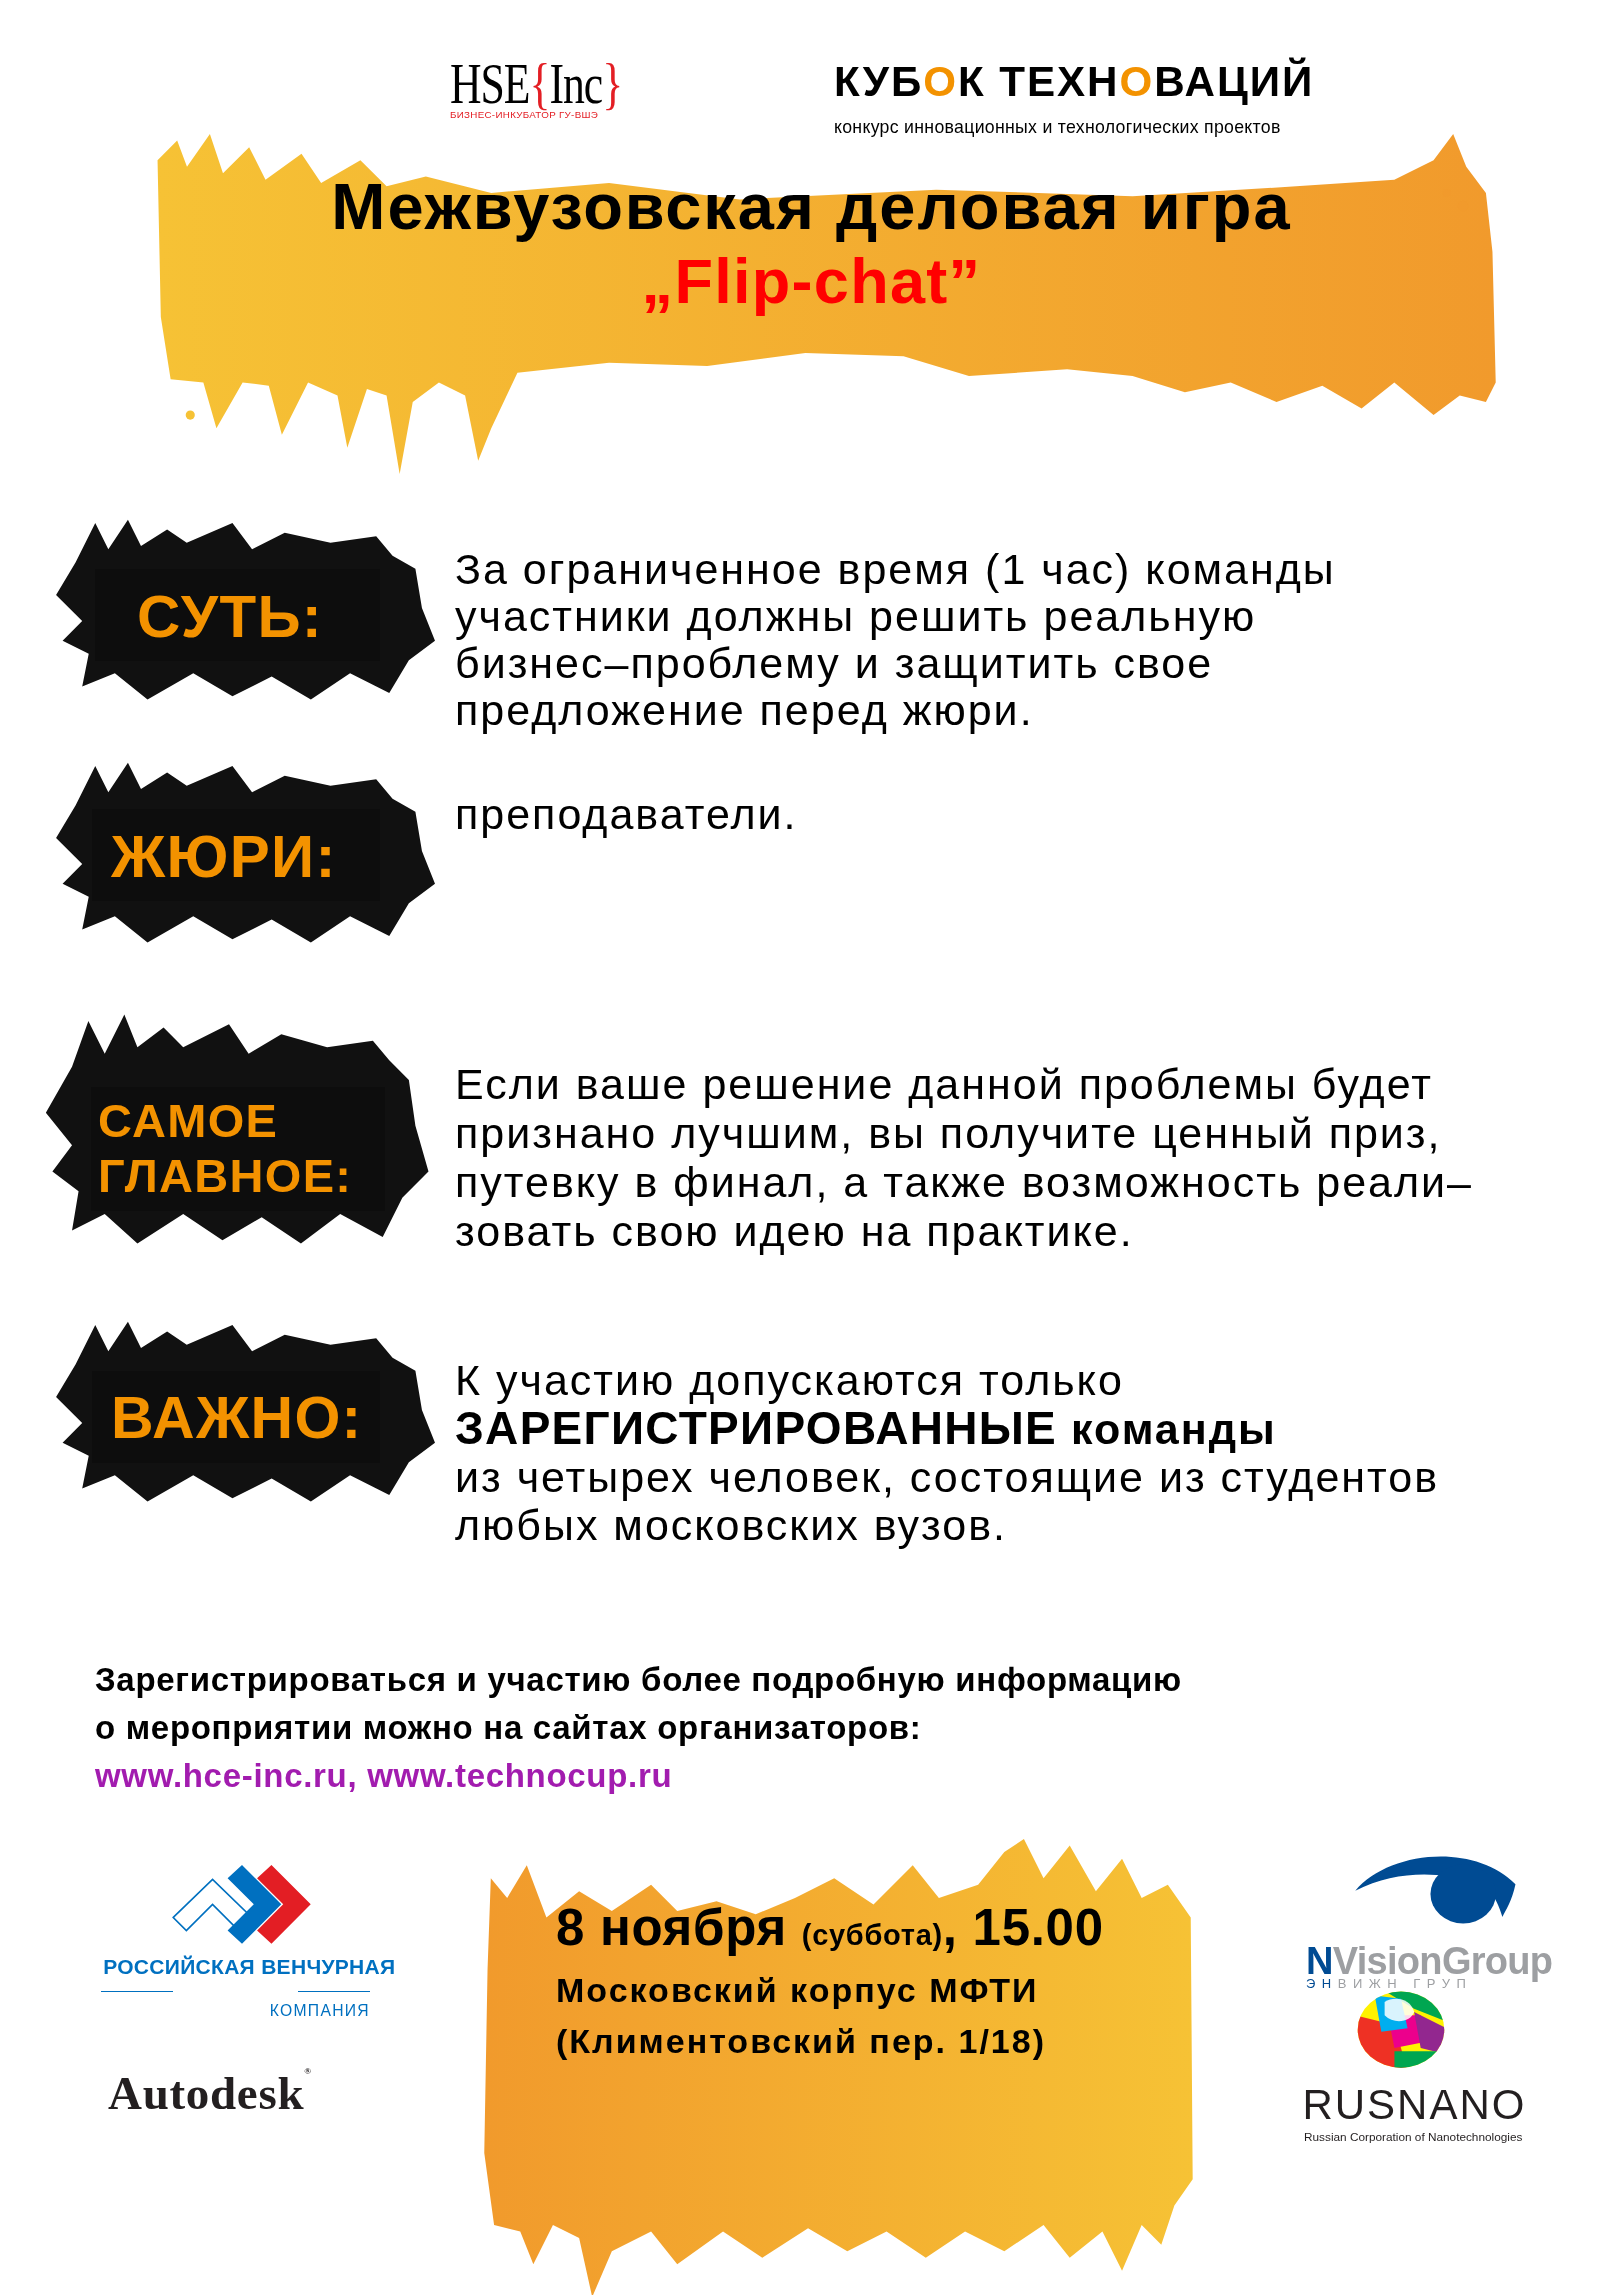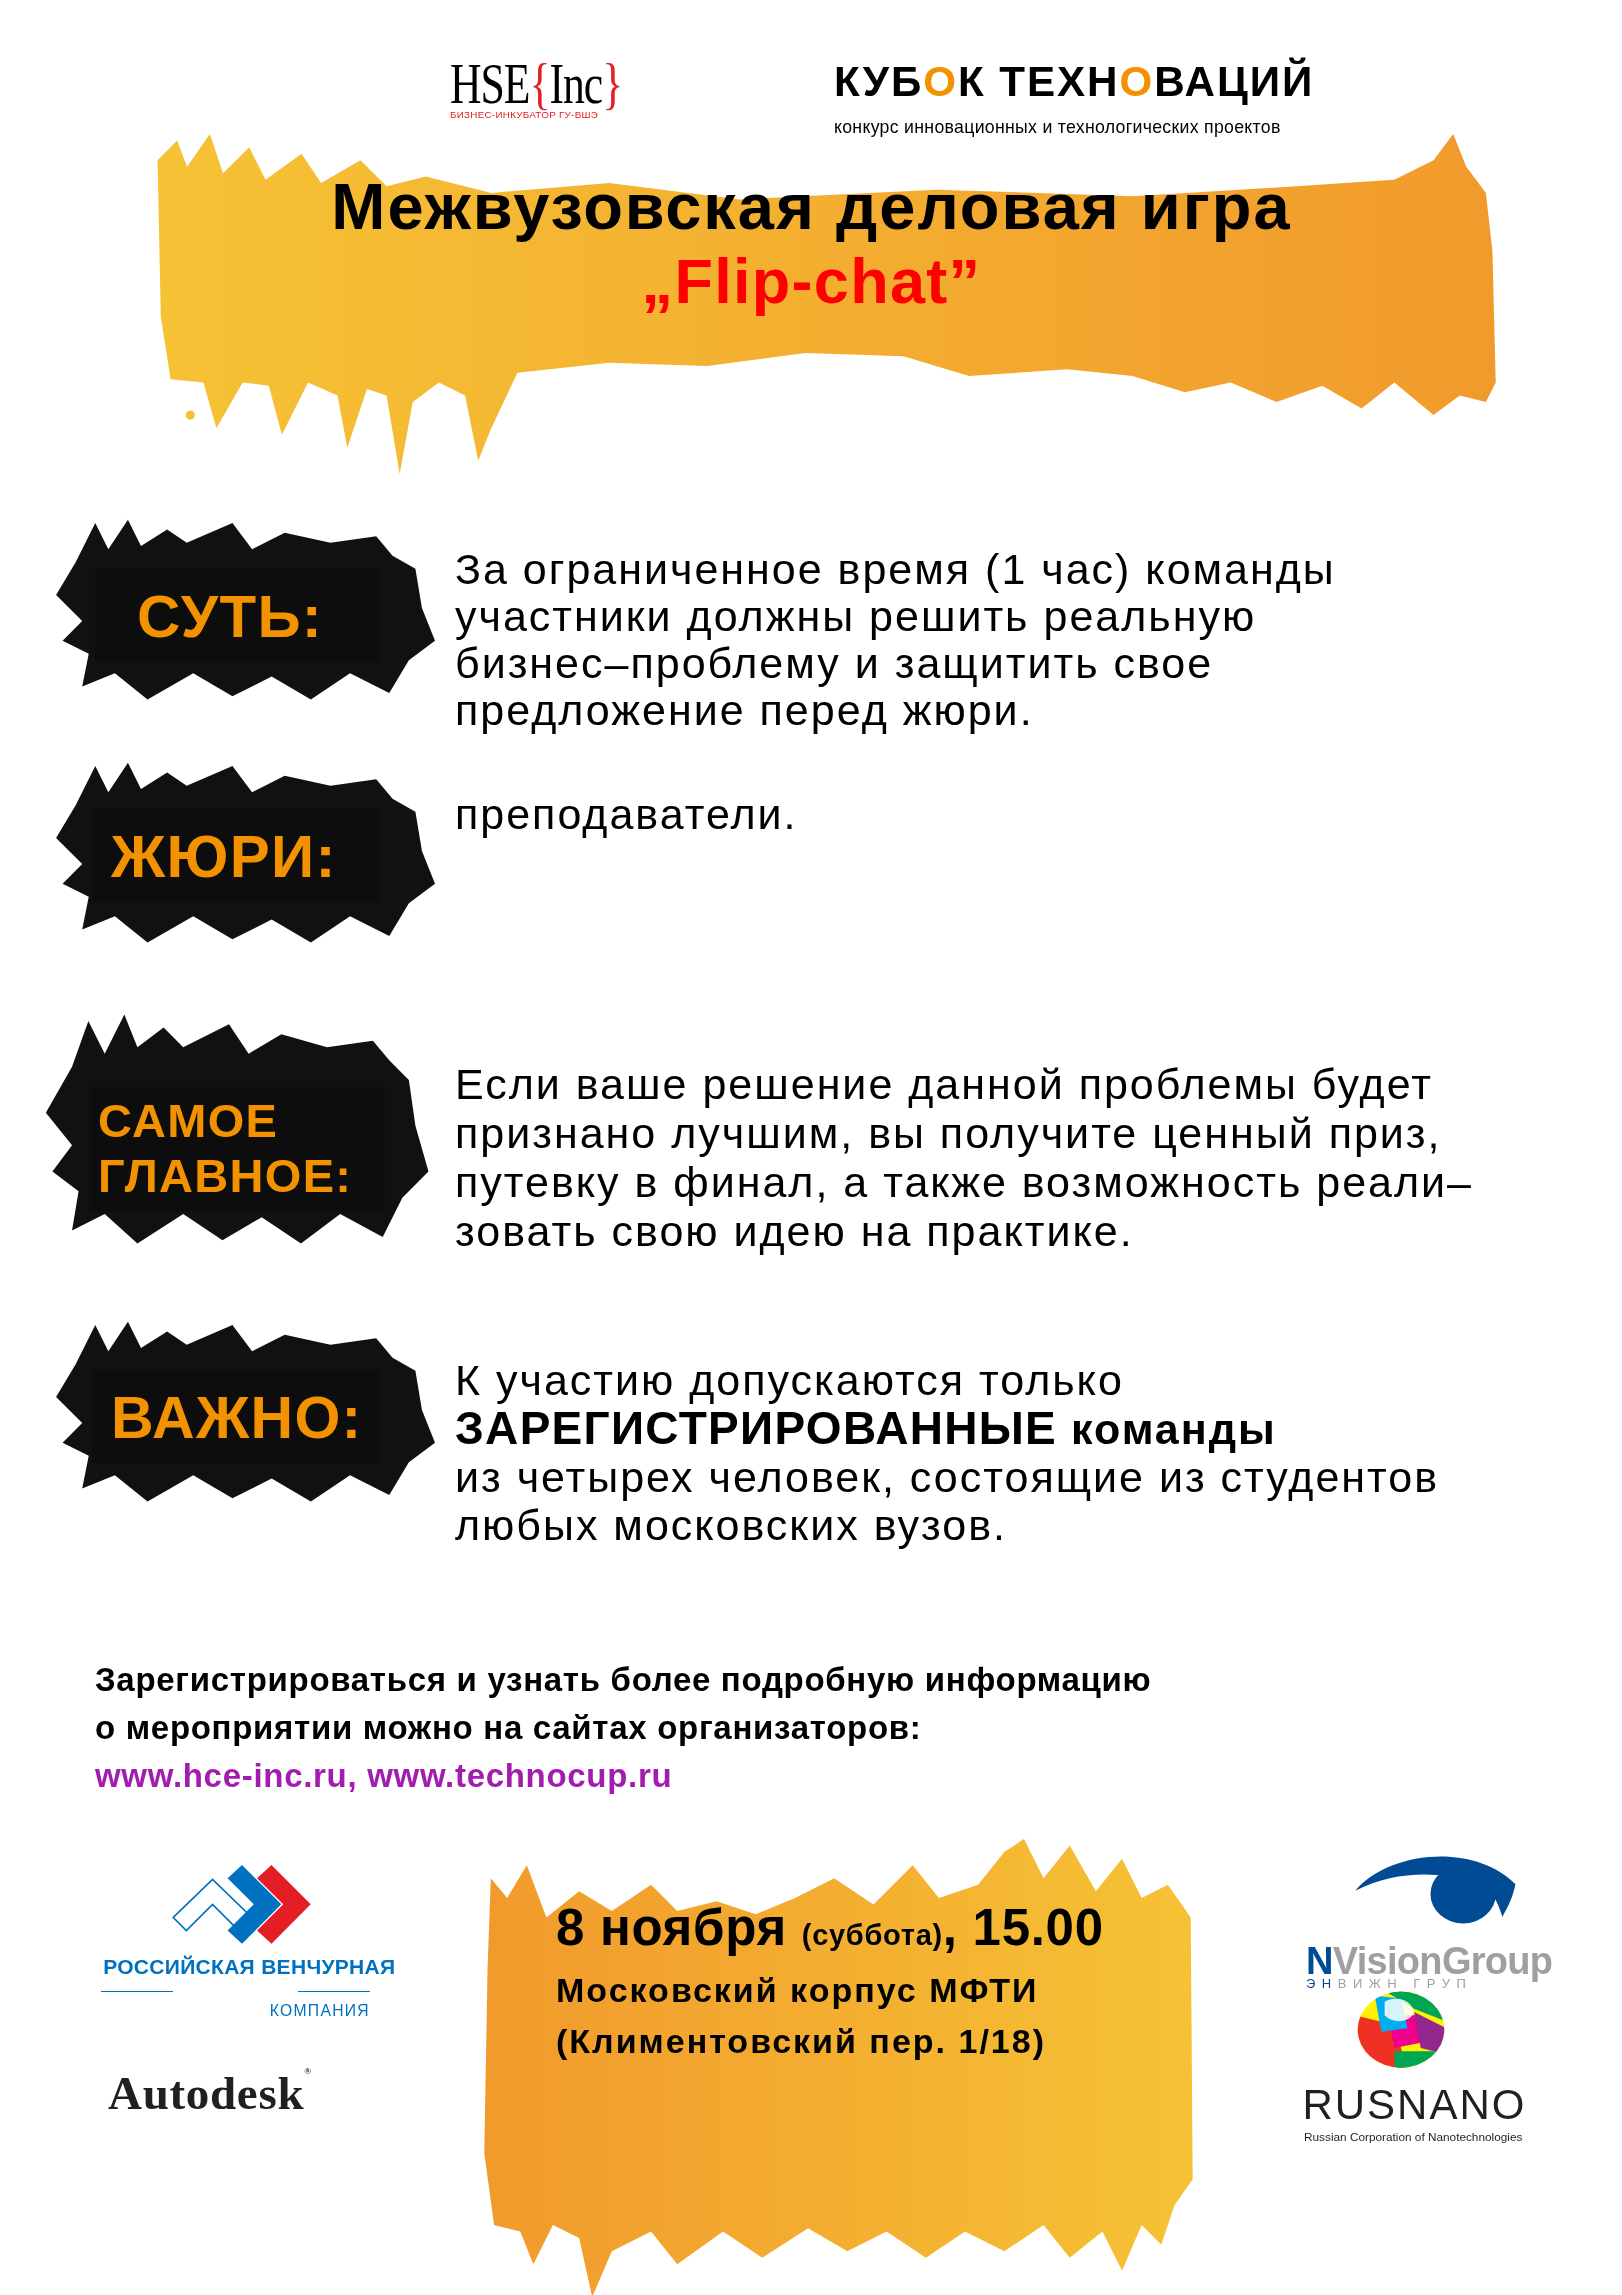--- a/index.html
+++ b/index.html
@@ -132,21 +132,21 @@
   <div class="badge-text" style="left:75px;top:72px;font-size:59px;">ВАЖНО:</div>
 </div>
 <div class="section-text" style="top:1356px;line-height:48px;">
   <span class="line">К участию допускаются только</span>
   <span class="line strong-line"><span class="big">ЗАРЕГИСТРИРОВАННЫЕ</span><span> команды</span></span>
   <span class="line">из четырех человек, состоящие из студентов</span>
   <span class="line">любых московских вузов.</span>
 </div>
 
 <div class="abs reg">
-  <div>Зарегистрироваться и узнать более подробную информацию</div>
+  <div>Зарегистрироваться и участию более подробную информацию</div>
   <div>о мероприятии можно на сайтах организаторов:</div>
   <div class="url">www.hce-inc.ru, www.technocup.ru</div>
 </div>
 
 <svg class="abs bbanner" viewBox="0 0 1090 700" preserveAspectRatio="none">
   <defs>
     <linearGradient id="g2" x1="0" x2="1" y1="0" y2="0">
       <stop offset="0" stop-color="#f19a2c"></stop>
       <stop offset="1" stop-color="#f6c235"></stop>
     </linearGradient>

